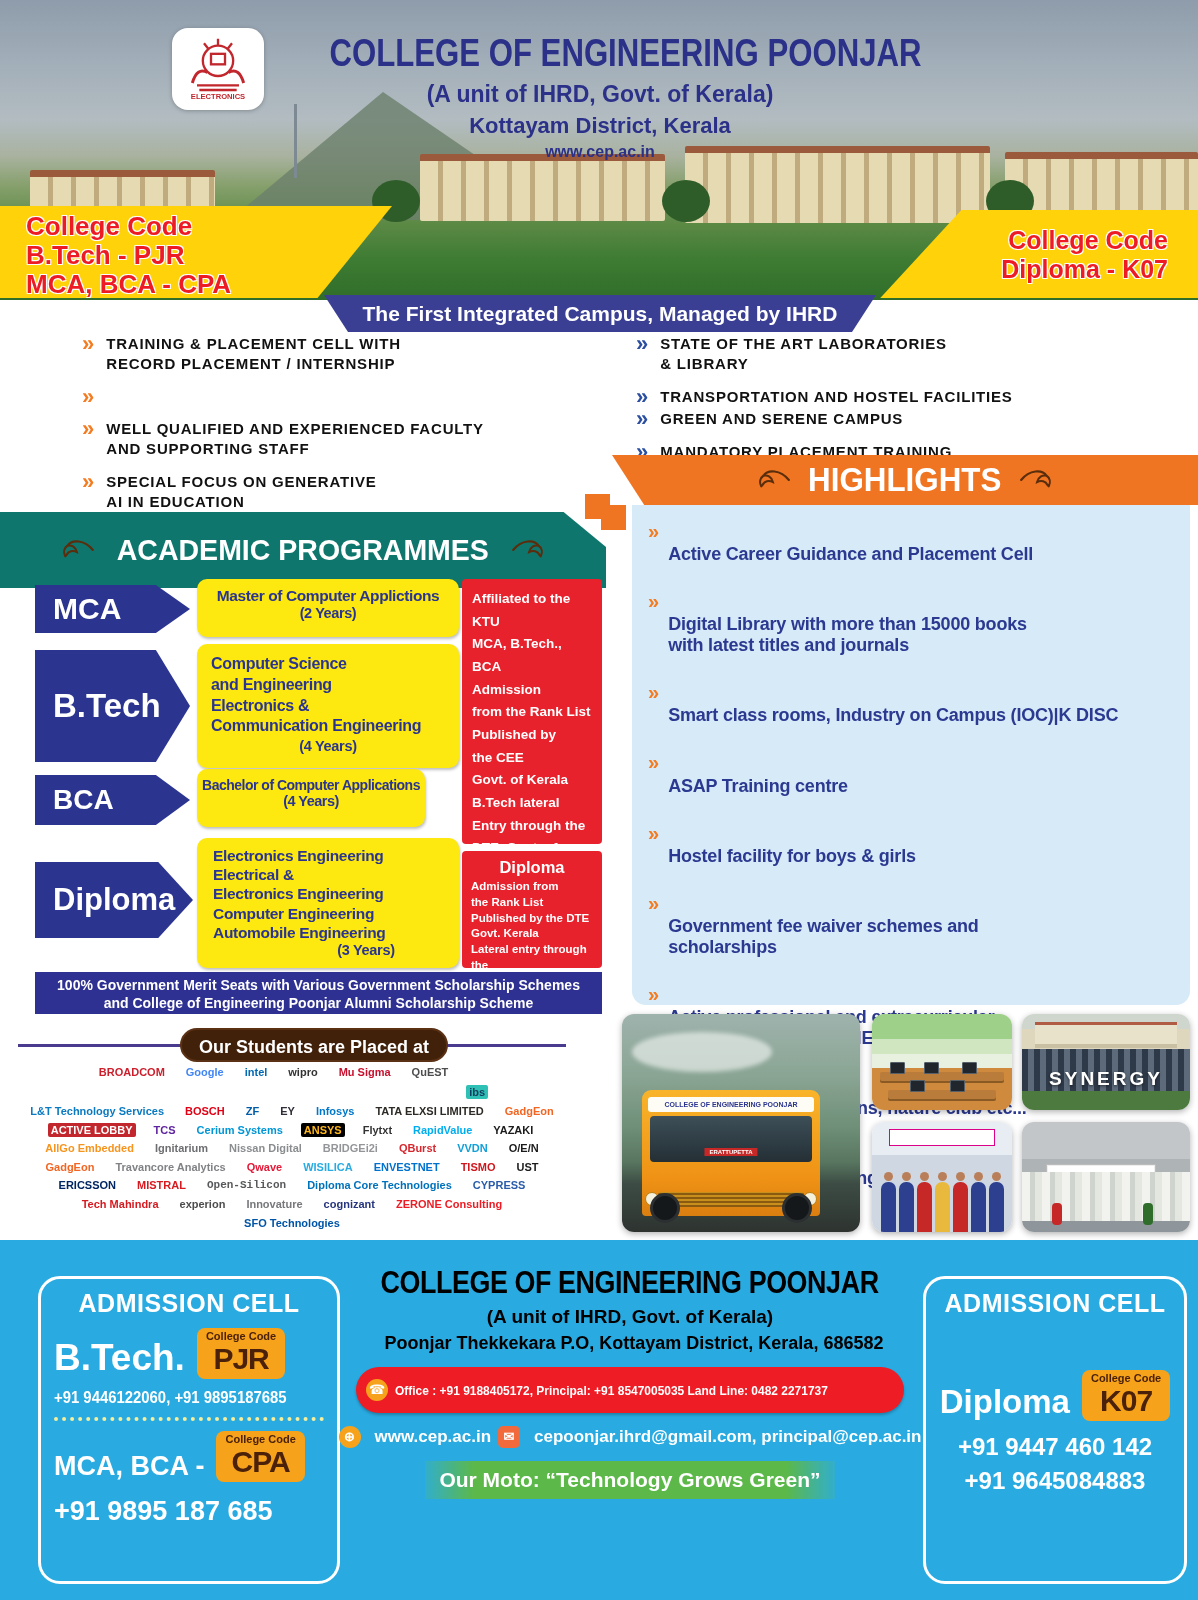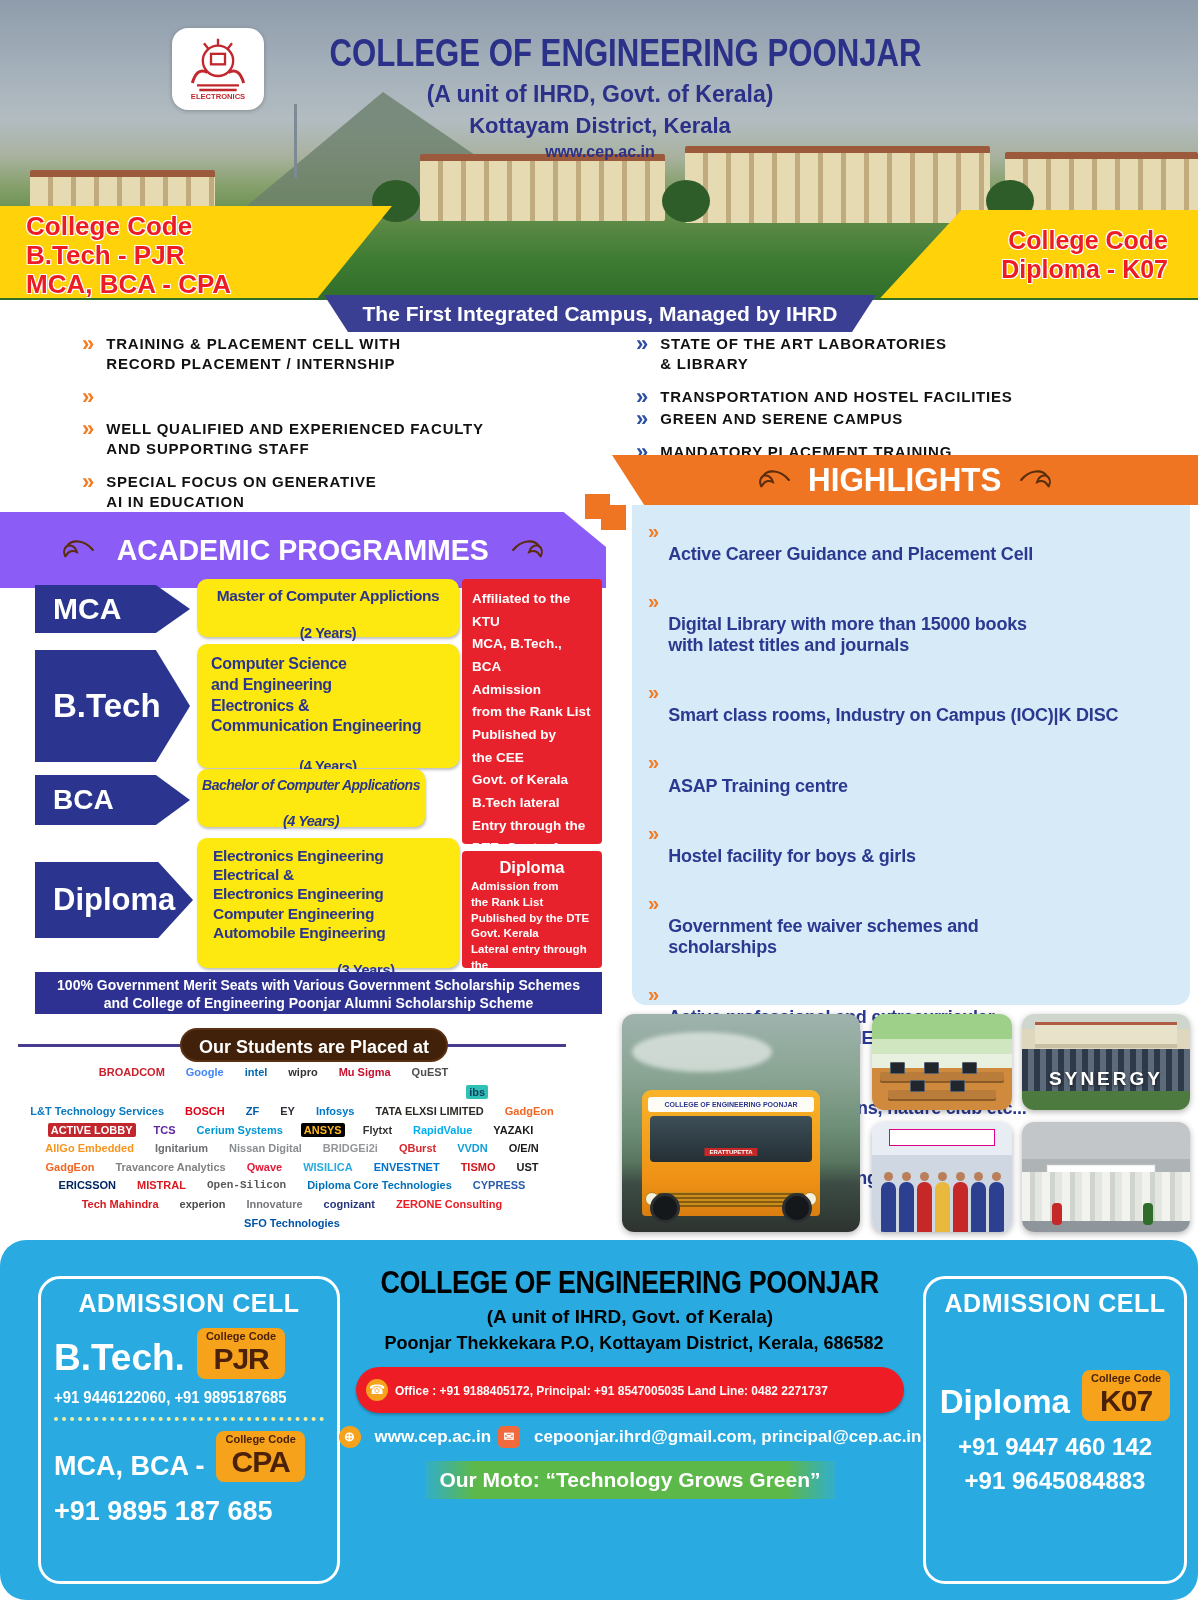--- a/index.html
+++ b/index.html
@@ -45,42 +45,42 @@
   .features{position:absolute;left:82px;top:334px;width:1080px;display:flex;}
   .feat-col{width:540px;}
   .feat-col.right{width:510px;margin-left:14px;}
   .feat-item{display:flex;margin-bottom:13px;}
   .feat-col.right .feat-item:nth-of-type(2){margin-bottom:3px;}
   .chev{font-size:22px;line-height:.9;font-weight:bold;margin-right:12px;color:#f47b20;}
   .feat-col.right .chev{color:#2b4ea0;}
   .feat-text{font-size:15px;font-weight:bold;color:#111;letter-spacing:.8px;line-height:1.32;}
 
   
-  .acad-ribbon{position:absolute;left:0;top:512px;width:606px;height:76px;background:#8b5cf6;
+  .acad-ribbon{position:absolute;left:0;top:512px;width:606px;height:76px;background:#0f766e;
     clip-path:polygon(0 0,93% 0,100% 46%,100% 100%,0 100%);display:flex;align-items:center;justify-content:center;gap:12px;}
   .ribbon-title{color:#fff;font-weight:bold;font-size:30px;white-space:nowrap;transform:scaleX(.95);}
   .fold-sq{position:absolute;left:585px;top:494px;width:25px;height:25px;background:#ef7522;}
   .flourish{width:34px;height:26px;}
   .flourish.mir{transform:scaleX(-1);}
 
   .arrow{position:absolute;background:#2b3590;color:#fff;font-weight:bold;display:flex;align-items:center;
     clip-path:polygon(0 0,78% 0,100% 50%,78% 100%,0 100%);padding-left:18px;box-sizing:border-box;
     filter:drop-shadow(2px 2px 2px rgba(0,0,0,.35));}
   .arrow.mca{left:35px;top:585px;width:155px;height:48px;font-size:30px;}
   .arrow.btech{left:35px;top:650px;width:155px;height:112px;font-size:33px;}
   .arrow.bca{left:35px;top:775px;width:155px;height:50px;font-size:28px;}
   .arrow.diploma{left:35px;top:862px;width:158px;height:76px;font-size:31px;}
 
   .ybox{position:absolute;background:#fde90f;border-radius:10px;color:#2b3590;font-weight:bold;
     box-sizing:border-box;box-shadow:1px 2px 3px rgba(0,0,0,.25);}
-  .ybox .yrs{text-align:center;font-size:14.5px;margin-top:20px;}
+  .ybox .yrs{text-align:center;font-size:14.5px;margin-top:0;}
   .ybox.mca{left:197px;top:579px;width:262px;height:58px;text-align:center;padding-top:8px;font-size:15.5px;letter-spacing:-.4px;}
   .ybox.btech{left:197px;top:644px;width:262px;height:124px;padding:10px 0 0 14px;font-size:16px;letter-spacing:-.3px;line-height:1.3;}
   .ybox.btech .yrs{margin-right:14px;}
-  .ybox.bca{left:197px;top:769px;width:228px;height:58px;text-align:center;padding-top:8px;font-size:14px;letter-spacing:-.5px;white-space:nowrap;font-style:italic;}
+  .ybox.bca{left:197px;top:769px;width:228px;height:58px;text-align:center;padding-top:8px;font-size:14px;letter-spacing:-.5px;white-space:nowrap;}
   .ybox.diploma{left:197px;top:838px;width:262px;height:130px;padding:8px 0 0 16px;font-size:15.5px;letter-spacing:-.3px;line-height:1.24;}
   .ybox.diploma .yrs{text-align:center;margin-left:60px;}
 
   .rbox{position:absolute;background:#e8222d;border-radius:4px;color:#fff;font-weight:bold;box-sizing:border-box;}
   .rbox.ktu{left:462px;top:579px;width:140px;height:265px;padding:9px 10px;font-size:13.5px;line-height:1.68;}
   .rbox.dip{left:462px;top:851px;width:140px;height:117px;padding:5px 9px;font-size:11.5px;line-height:1.36;}
   .rbox.dip .rtitle{text-align:center;font-size:16.5px;margin-bottom:1px;}
 
   .merit-bar{position:absolute;left:35px;top:972px;width:567px;height:42px;background:#2e3192;color:#fff;
     font-weight:bold;font-size:14px;text-align:center;padding-top:4px;box-sizing:border-box;line-height:1.3;}
@@ -150,21 +150,21 @@
 
   .photo-rally{left:1022px;top:1122px;width:168px;height:110px;
     background:linear-gradient(180deg,#c2c6c9 0 34%,#aeb3b6 34% 52%,#8f969b 52% 100%);}
   .rally-crowd{position:absolute;left:0;right:0;top:45%;height:45%;
     background:repeating-linear-gradient(90deg,#f2f2ef 0 8px,#cfd4cf 8px 13px,#e4e6e0 13px 20px);}
   .rally-banner{position:absolute;left:14%;right:20%;top:38%;height:16%;background:#fff;border:1px solid #bbb;
     box-shadow:inset 0 0 0 1px #eee;}
   .rally-accent{position:absolute;width:10px;height:22px;border-radius:4px;bottom:6%;}
 
   
-  .footer{position:absolute;left:0;top:1240px;width:1198px;height:360px;background:#29abe2;color:#fff;border-radius:26px;}
+  .footer{position:absolute;left:0;top:1240px;width:1198px;height:360px;background:#29abe2;color:#fff;}
   .adm-card{position:absolute;border:3px solid #fff;border-radius:22px;box-sizing:border-box;padding:10px 13px;}
   .adm-left{left:38px;top:36px;width:302px;height:308px;}
   .adm-right{left:923px;top:36px;width:264px;height:308px;text-align:center;}
   .adm-title{text-align:center;font-size:25px;font-weight:bold;letter-spacing:.5px;}
   .adm-row{display:flex;align-items:flex-end;gap:12px;margin-top:10px;}
   .course-big{font-size:37px;font-weight:bold;}
   .course-mid{font-size:27px;font-weight:bold;}
   .badge{background:#f7a21b;border-radius:8px;padding:3px 9px 5px;text-align:center;color:#4b2209;line-height:1;}
   .badge-label{font-size:11px;font-weight:bold;}
   .badge-code{font-size:30px;font-weight:bold;margin-top:2px;letter-spacing:-1px;}

